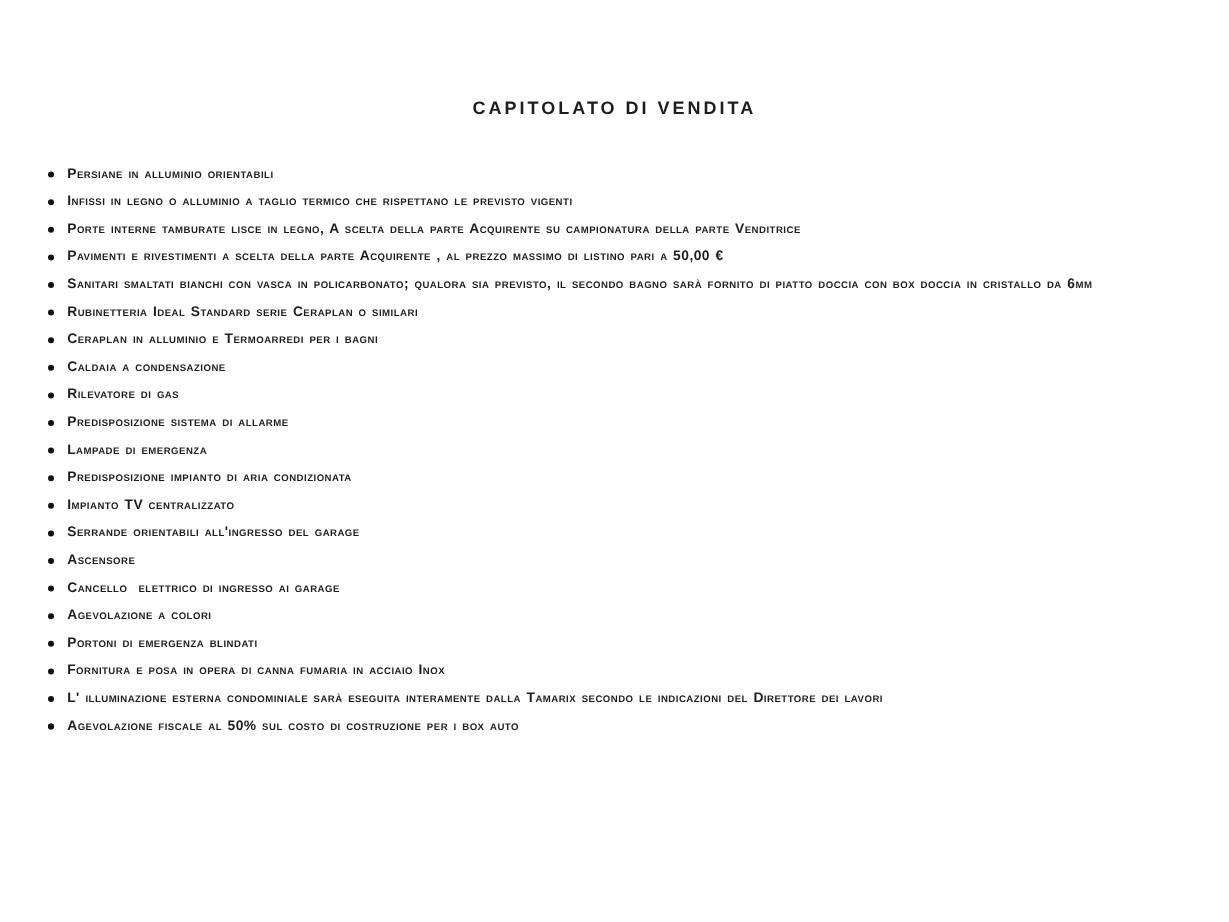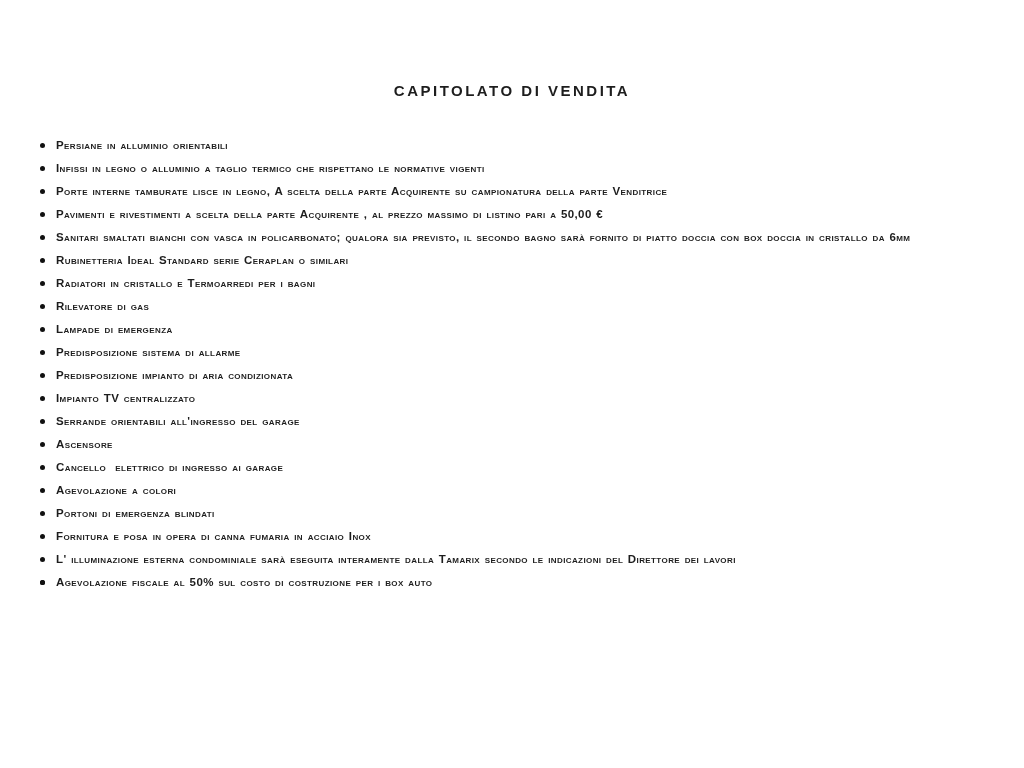--- a/index.html
+++ b/index.html
@@ -58,29 +58,30 @@
     margin-top: 42px;
   }
 </style>
 </head>
 <body>
 
 <div class="page">
   <h1 class="title">Capitolato di vendita</h1>
   <ul class="spec-list">
       <li><span class="bullet"></span><span class="item-text">Persiane in alluminio orientabili</span></li>
-      <li><span class="bullet"></span><span class="item-text">Infissi in legno o alluminio a taglio termico che rispettano le normative vigenti</span></li>
+      <li><span class="bullet"></span><span class="item-text">Infissi in legno o alluminio a taglio termico che rispettano le previsto vigenti</span></li>
       <li><span class="bullet"></span><span class="item-text">Porte interne tamburate lisce in legno, A scelta della parte Acquirente su campionatura della parte Venditrice</span></li>
       <li><span class="bullet"></span><span class="item-text">Pavimenti e rivestimenti a scelta della parte Acquirente , al prezzo massimo di listino pari a 50,00 €</span></li>
       <li><span class="bullet"></span><span class="item-text">Sanitari smaltati bianchi con vasca in policarbonato; qualora sia previsto, il secondo bagno sarà fornito di piatto doccia con box doccia in cristallo da 6mm</span></li>
       <li><span class="bullet"></span><span class="item-text">Rubinetteria Ideal Standard serie Ceraplan o similari</span></li>
-      <li><span class="bullet"></span><span class="item-text">Radiatori in cristallo e Termoarredi per i bagni</span></li>
+      <li><span class="bullet"></span><span class="item-text">Ceraplan in alluminio e Termoarredi per i bagni</span></li>
+      <li><span class="bullet"></span><span class="item-text">Caldaia a condensazione</span></li>
       <li><span class="bullet"></span><span class="item-text">Rilevatore di gas</span></li>
+      <li><span class="bullet"></span><span class="item-text">Predisposizione sistema di allarme</span></li>
       <li><span class="bullet"></span><span class="item-text">Lampade di emergenza</span></li>
-      <li><span class="bullet"></span><span class="item-text">Predisposizione sistema di allarme</span></li>
       <li><span class="bullet"></span><span class="item-text">Predisposizione impianto di aria condizionata</span></li>
       <li><span class="bullet"></span><span class="item-text">Impianto TV centralizzato</span></li>
       <li><span class="bullet"></span><span class="item-text">Serrande orientabili all'ingresso del garage</span></li>
       <li><span class="bullet"></span><span class="item-text">Ascensore</span></li>
       <li><span class="bullet"></span><span class="item-text">Cancello  elettrico di ingresso ai garage</span></li>
       <li><span class="bullet"></span><span class="item-text">Agevolazione a colori</span></li>
       <li><span class="bullet"></span><span class="item-text">Portoni di emergenza blindati</span></li>
       <li><span class="bullet"></span><span class="item-text">Fornitura e posa in opera di canna fumaria in acciaio Inox</span></li>
       <li><span class="bullet"></span><span class="item-text">L' illuminazione esterna condominiale sarà eseguita interamente dalla Tamarix secondo le indicazioni del Direttore dei lavori</span></li>
       <li><span class="bullet"></span></li>

